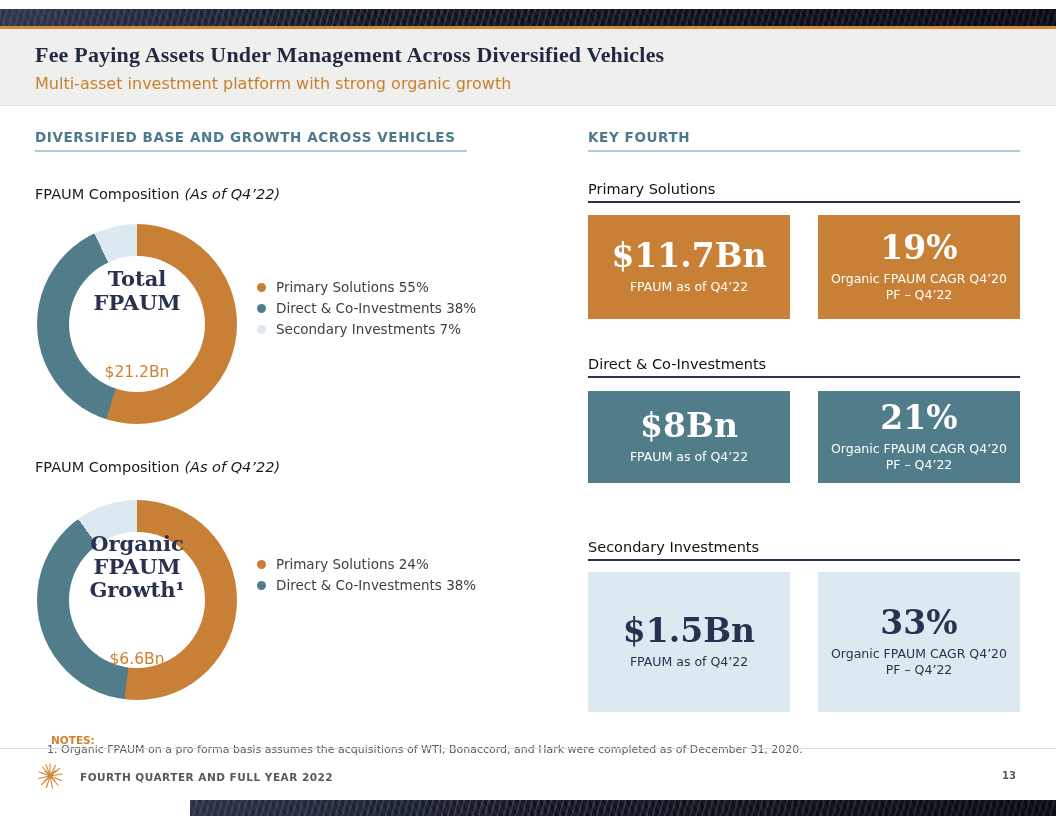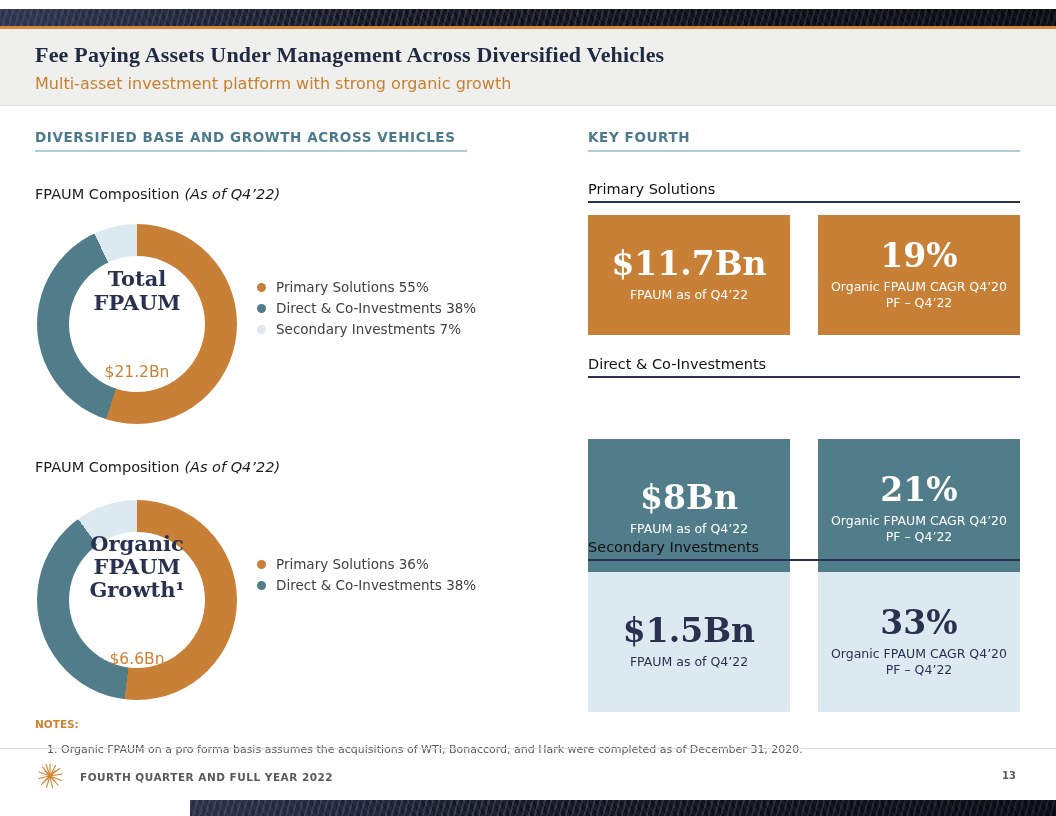--- a/index.html
+++ b/index.html
@@ -46,21 +46,21 @@
   .cards{position:absolute;left:588px;width:432px;display:flex;gap:28px;}
   .card{flex:1;display:flex;flex-direction:column;align-items:center;justify-content:center;text-align:center;gap:7px;}
   .card-value{font-family:"DejaVu Serif","Liberation Serif",serif;font-weight:bold;font-size:33px;line-height:1;}
   .card-sub{font-size:12.5px;line-height:1.3;max-width:180px;}
   .g-orange .card{background:#c87f36;color:#ffffff;}
   .g-teal .card{background:#517d8b;color:#ffffff;}
   .g-light .card{background:#dce9f1;color:#2a3150;}
   .g-light .card-value{color:#2a3150;}
 
   
-  .notes-head{position:absolute;left:35px;top:718px;margin:0;font-size:10.5px;font-weight:bold;color:#d2822f;}
+  .notes-head{position:absolute;left:35px;top:718px;margin:16px;font-size:10.5px;font-weight:bold;color:#d2822f;}
   .notes-item{position:absolute;left:35px;top:731px;margin:12px;font-size:11px;color:#595959;}
   .footer-rule{position:absolute;left:0;top:748px;width:1056px;height:1px;background:#dddddd;}
   .footer-logo{position:absolute;left:36px;top:762px;width:28px;height:28px;}
   .footer-label{position:absolute;left:80px;top:771px;font-size:10.5px;font-weight:bold;letter-spacing:.5px;color:#595959;}
   .page-number{position:absolute;right:40px;top:770px;font-size:10px;font-weight:bold;color:#595959;}
   .bottom-bar{position:absolute;left:190px;top:800px;width:866px;height:16px;
     background-color:#1a1e2d;
     background-image:
       linear-gradient(90deg,rgba(70,80,115,.45) 0%,rgba(20,23,35,.1) 40%,rgba(0,0,0,.45) 100%),
       repeating-linear-gradient(105deg,rgba(255,255,255,.14) 0 2px,rgba(0,0,0,0) 2px 6px),
@@ -117,47 +117,47 @@
         <div>Organic</div>
         <div>FPAUM</div>
         <div>Growth¹</div>
       </div>
       <div class="donut-value">$6.6Bn</div>
     </div>
   </div>
   <div class="legend" style="top:556px;">
     <div class="legend-item">
       <span class="legend-dot" style="background: rgb(200, 127, 54);"></span>
-      <span>Primary Solutions 36%</span>
+      <span>Primary Solutions 24%</span>
     </div>
     <div class="legend-item">
       <span class="legend-dot" style="background: rgb(81, 125, 139);"></span>
       <span>Direct &amp; Co-Investments 38%</span>
     </div>
   </div>
 
   <h3 class="sec-head right-x">KEY FOURTH</h3>
   <div class="sec-rule right-r"></div>
 
   <h4 class="group-label" style="top:181px;">Primary Solutions</h4>
   <div class="group-rule" style="top:201px;"></div>
-  <div class="cards g-orange" style="top:215px;height:120px;">
+  <div class="cards g-orange" style="top:215px;height:104px;">
     <div class="card">
       <div class="card-value">$11.7Bn</div>
       <div class="card-sub">FPAUM as of Q4’22</div>
     </div>
     <div class="card">
       <div class="card-value">19%</div>
       <div class="card-sub">Organic FPAUM CAGR Q4’20 PF – Q4’22</div>
     </div>
   </div>
 
   <h4 class="group-label" style="top:356px;">Direct &amp; Co-Investments</h4>
   <div class="group-rule" style="top:376px;"></div>
-  <div class="cards g-teal" style="top:391px;height:140px;margin-top:48px;">
+  <div class="cards g-teal" style="top:391px;height:92px;">
     <div class="card">
       <div class="card-value">$8Bn</div>
       <div class="card-sub">FPAUM as of Q4’22</div>
     </div>
     <div class="card">
       <div class="card-value">21%</div>
       <div class="card-sub">Organic FPAUM CAGR Q4’20 PF – Q4’22</div>
     </div>
   </div>
 

